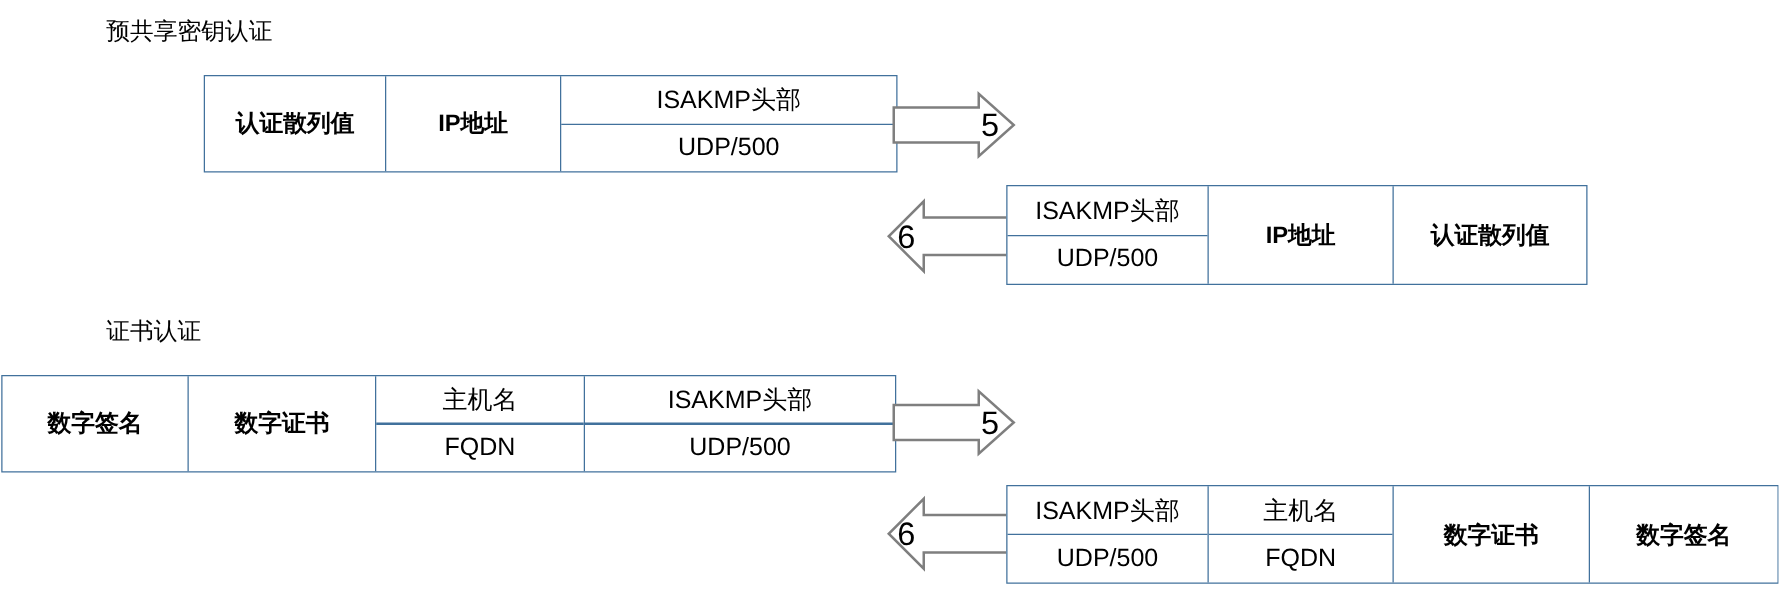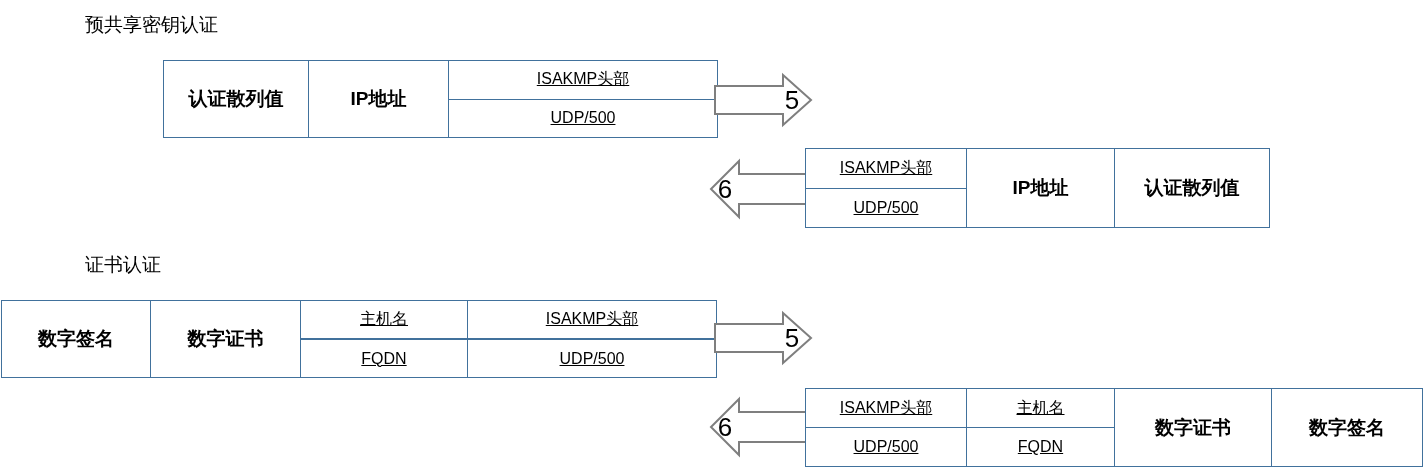--- a/index.html
+++ b/index.html
@@ -45,24 +45,23 @@
   .stack {
     display: flex;
     flex-direction: column;
     box-sizing: border-box;
   }
   .half {
     flex: 1 1 0;
     display: flex;
     align-items: center;
     justify-content: center;
-    font-size: 16px;
+    font-size: 20px;
     box-sizing: border-box;
     white-space: nowrap;
-    text-decoration: underline;
   }
   .hb  { border-bottom: 1.5px solid #41719C; }
   .hb-thick { border-bottom: 2.5px solid #41719C; }
   
   .arrow {
     position: absolute;
   }
   .arrow svg { display: block; overflow: visible; }
   .arrow path {
     fill: #ffffff;

